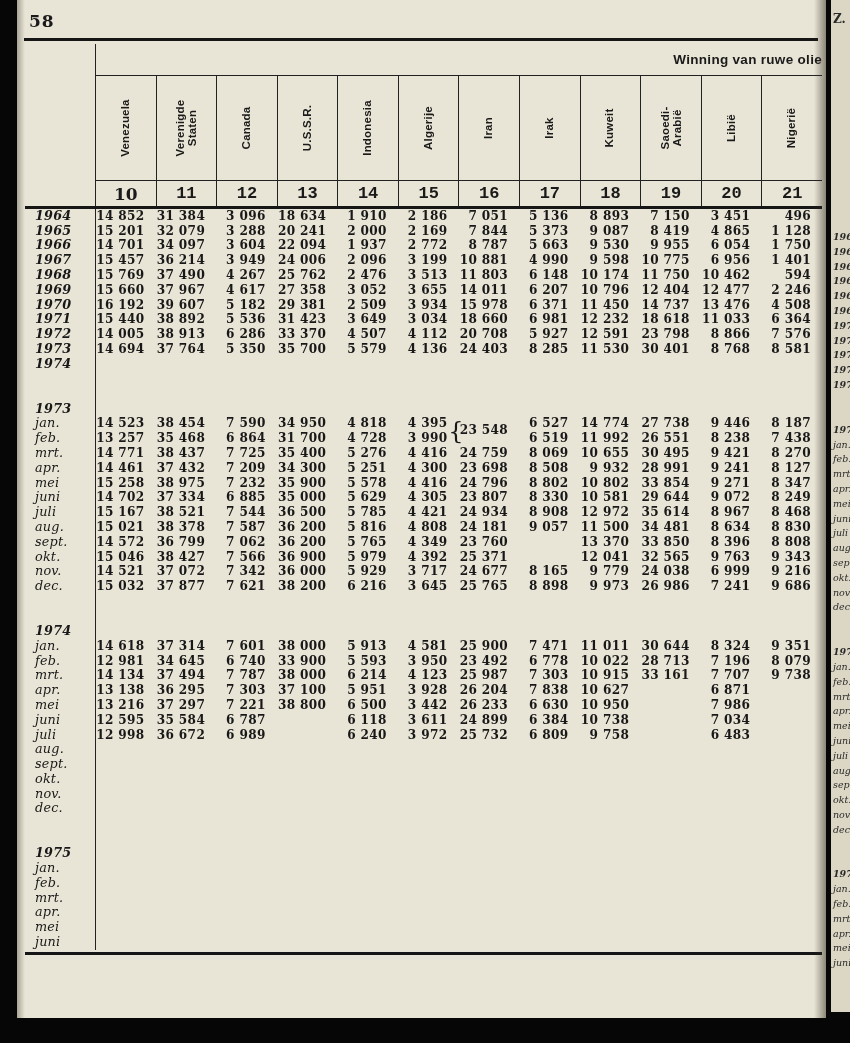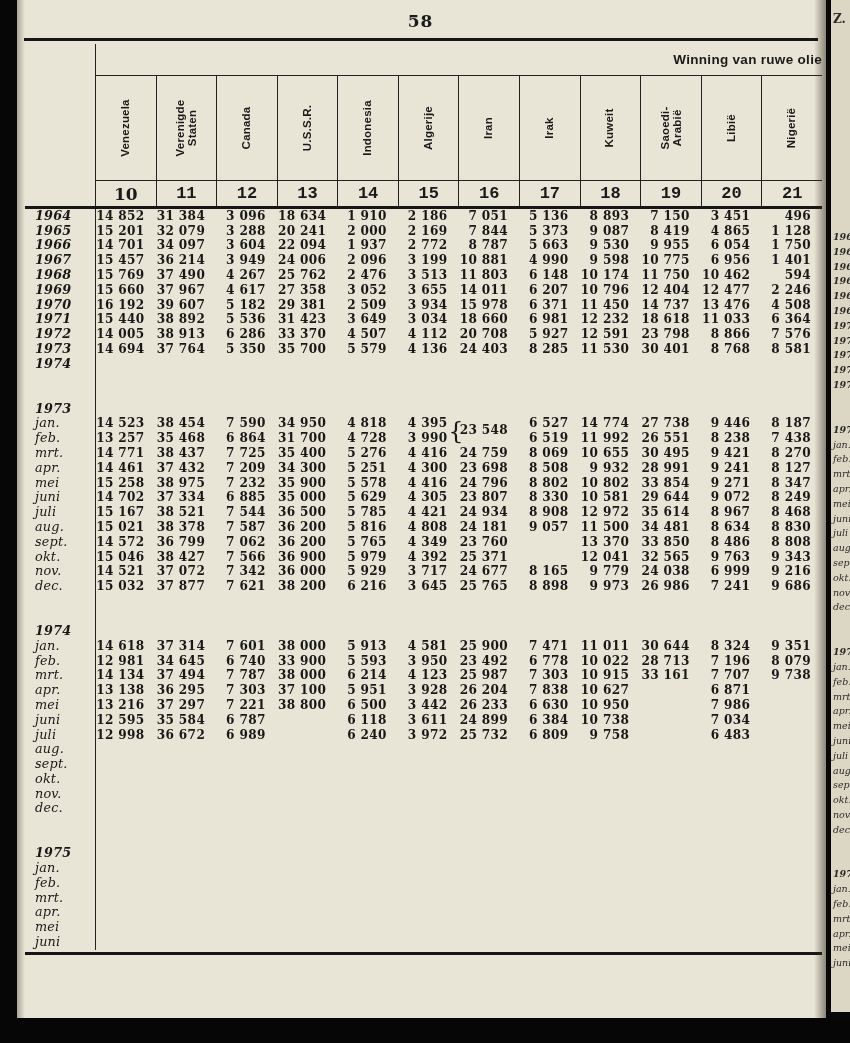--- a/index.html
+++ b/index.html
@@ -2,21 +2,21 @@
 <html><head>
 <meta charset="utf-8">
 <style>
   html,body{margin:0;padding:0;width:850px;height:1043px;background:#060606;overflow:hidden;
     font-family:"DejaVu Serif", serif;}
   .paper{position:absolute;left:17px;top:0;width:809px;height:1018px;background:#e9e5d6;color:#1a1a1a;}
   .paper::before{content:'';position:absolute;left:0;top:0;width:8px;height:100%;
     background:linear-gradient(to right, rgba(50,45,30,.35), transparent);pointer-events:none;}
   .paper::after{content:'';position:absolute;right:0;top:0;width:12px;height:100%;
     background:linear-gradient(to left, rgba(45,40,25,.5), transparent);pointer-events:none;}
-  .running-head{position:absolute;top:11px;left:12px;right:14px;display:flex;justify-content:center;align-items:baseline;}
+  .running-head{position:absolute;top:11px;left:12px;right:14px;display:flex;justify-content:space-between;align-items:baseline;}
   .pageno{font-size:17px;font-weight:700;letter-spacing:1px;}
   .headline{font-size:15.5px;font-weight:700;letter-spacing:.4px;}
   .rule-heavy{position:absolute;top:38px;left:7px;right:8px;height:3.4px;background:#161616;}
   .table{position:absolute;top:44px;left:8px;width:797px;}
   .head-block{margin-left:70px;border-left:1.4px solid #222;}
   .title-row{height:31px;line-height:32px;text-align:right;font-family:"Liberation Sans",sans-serif;
     font-weight:700;font-size:13.5px;border-bottom:1.4px solid #222;letter-spacing:.3px;}
   .names-row{height:104px;display:flex;}
   .ncell{flex:1;position:relative;}
   .ncell + .ncell{border-left:1.4px solid #222;}
@@ -424,21 +424,21 @@
           <div class="cell">14 572</div>
           <div class="cell">36 799</div>
           <div class="cell">7 062</div>
           <div class="cell">36 200</div>
           <div class="cell">5 765</div>
           <div class="cell">4 349</div>
           <div class="cell">23 760</div>
           <div class="cell"></div>
           <div class="cell">13 370</div>
           <div class="cell">33 850</div>
-          <div class="cell">8 486</div>
+          <div class="cell">8 396</div>
           <div class="cell">8 808</div>
         </div>
         <div class="row">
           <div class="rlabel">okt.</div>
           <div class="cell">15 046</div>
           <div class="cell">38 427</div>
           <div class="cell">7 566</div>
           <div class="cell">36 900</div>
           <div class="cell">5 979</div>
           <div class="cell">4 392</div>

